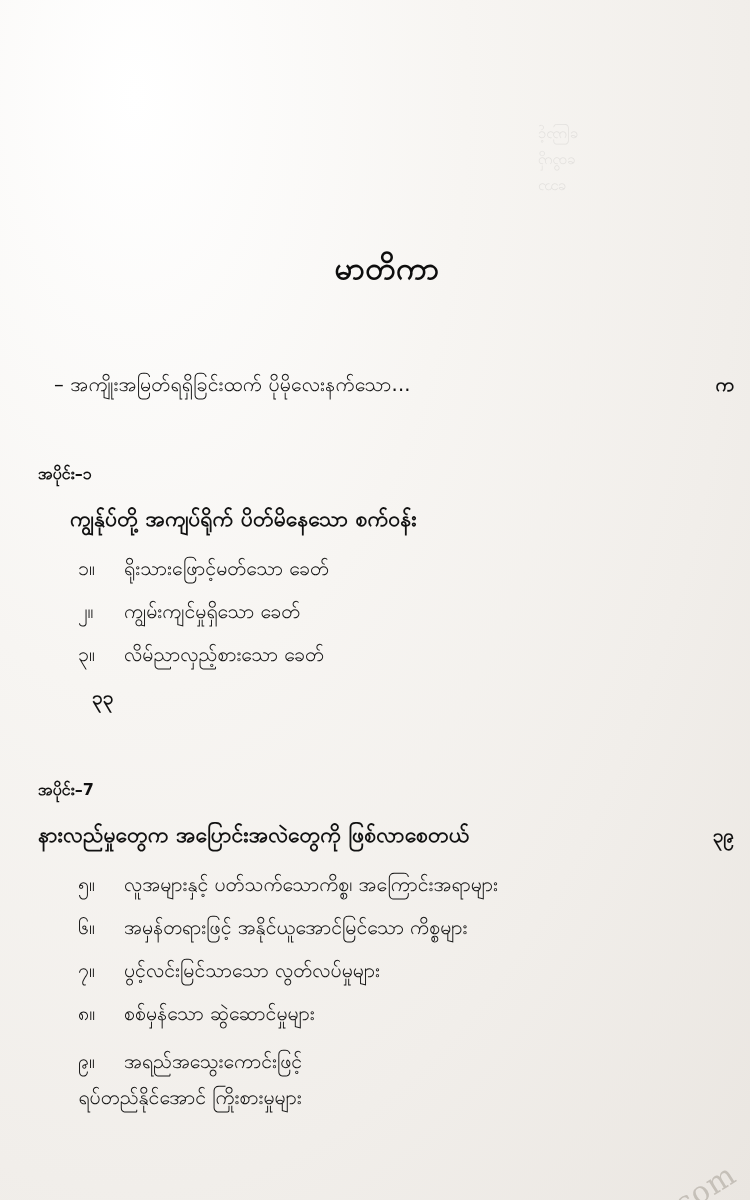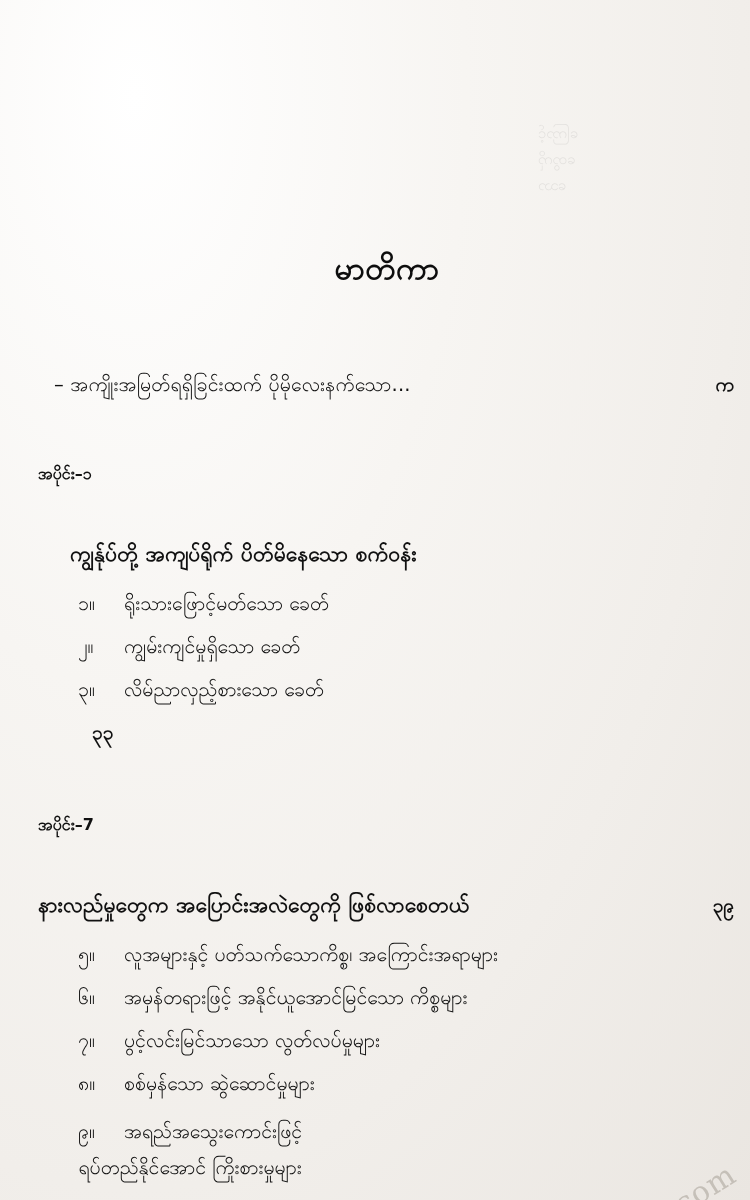--- a/index.html
+++ b/index.html
@@ -84,21 +84,21 @@
     font-size: 16px;
     font-weight: 700;
     margin-bottom: 18px;
   }
   .part-title-row {
     font-size: 21px;
     font-weight: 700;
     margin-bottom: 20px;
     padding-left: 32px;
   }
-  .part-title-row .label { letter-spacing: 0.2px; margin-top: 35px; }
+  .part-title-row .label { letter-spacing: 0.2px; }
 
   .entry-row {
     font-size: 19.5px;
     font-weight: 500;
     margin-bottom: 14px;
     padding-left: 40px;
   }
   .entry-row .num {
     display: inline-block;
     width: 46px;

